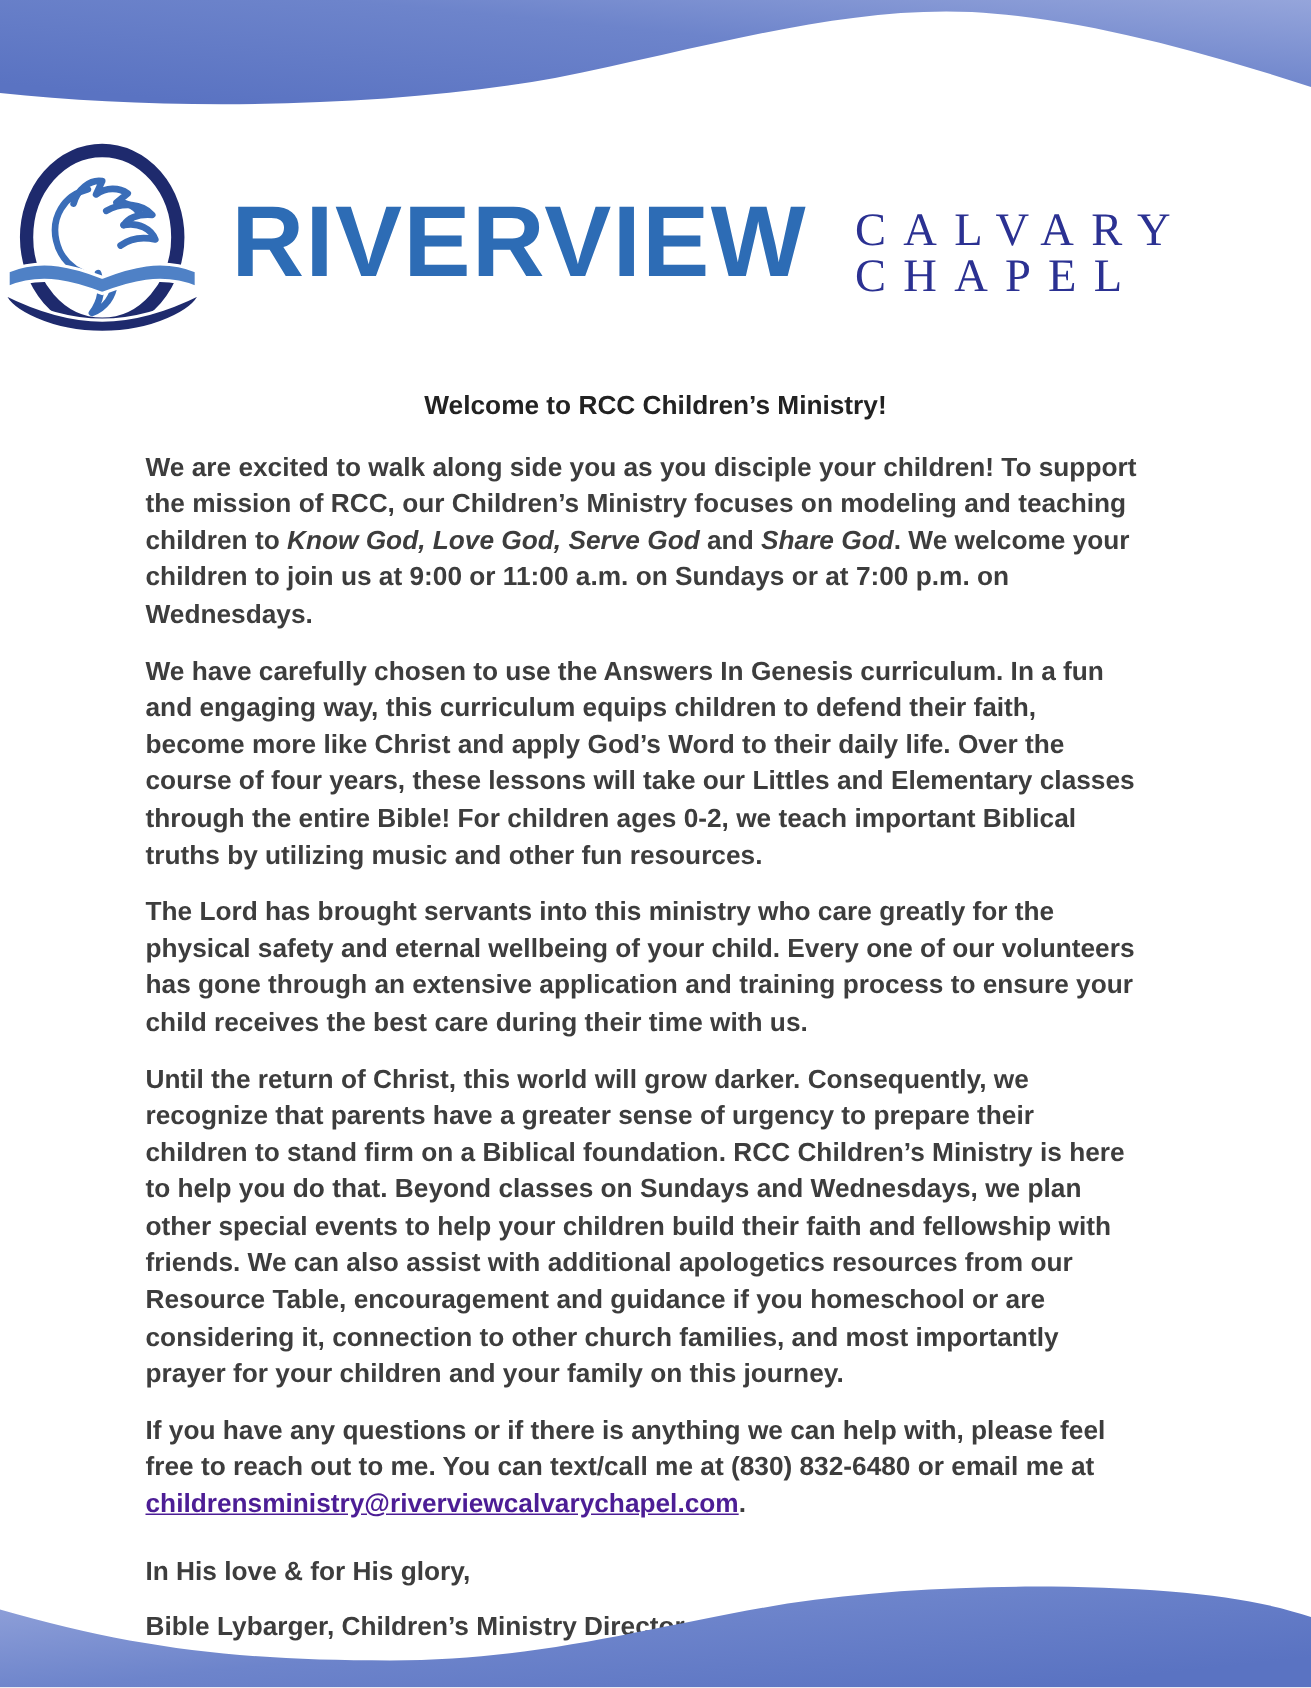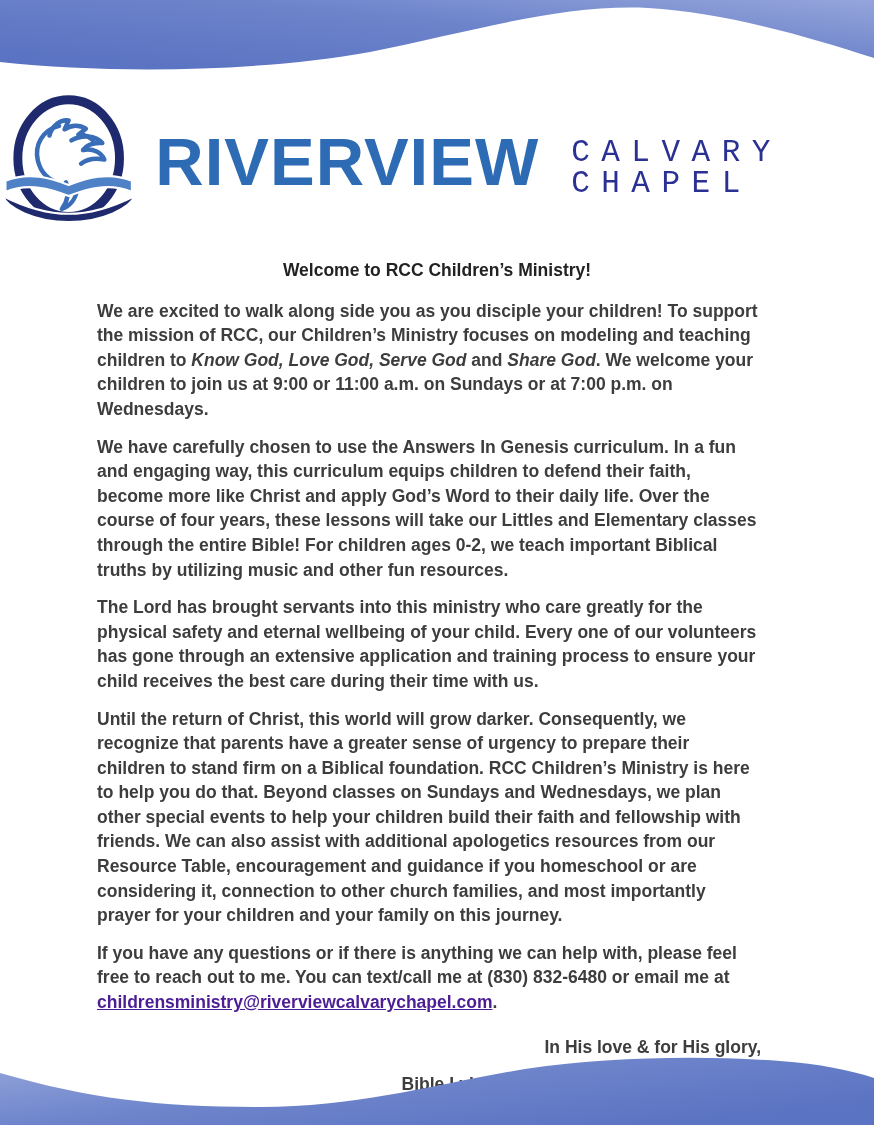--- a/index.html
+++ b/index.html
@@ -21,41 +21,41 @@
     display:flex;justify-content:center;align-items:center;gap:18px;
   }
   .emblem{width:160px;height:158px;display:block;}
   .wordmark{display:flex;flex-direction:row;align-items:flex-start;}
   .brand-name{
     font-family:"Liberation Sans", sans-serif;
     font-weight:800;font-size:67px;line-height:1;
     letter-spacing:1px;color:#2d6cb5;
   }
   .brand-sub{
-    font-family:Liberation Mono, monospace;
+    font-family:Liberation Serif, serif;
     font-size:31px;line-height:1;margin-top:9px;
     letter-spacing:11.5px;color:#2b3192;margin-left:32px;
   }
 
   
   .letter{
     position:absolute;top:258px;left:0;
     width:680px;padding:0 97px;
     color:#3d3d3d;
     font-size:17.5px;line-height:24.6px;
   }
   .letter-heading{
     margin:0 0 16px 0;
     text-align:center;
     font-size:17.5px;font-weight:bold;color:#222222;
   }
   .letter p{margin:0 16px 13px 0;font-weight:bold;}
   .em{font-style:italic;}
   .email-link{color:#4c1d95;text-decoration:underline;cursor:pointer;}
-  .closing{text-align:right;margin-top:20px;}
+  .closing{text-align:left;margin-top:20px;}
   .closing-line{margin:0 0 12px 0;}
 </style>
 </head>
 <body>
 
 <div class="page">
 
   <svg class="wave-top" viewBox="0 0 874 80" preserveAspectRatio="none">
     <defs>
       <linearGradient id="hdrGrad" x1="0%" y1="80%" x2="100%" y2="0%">

